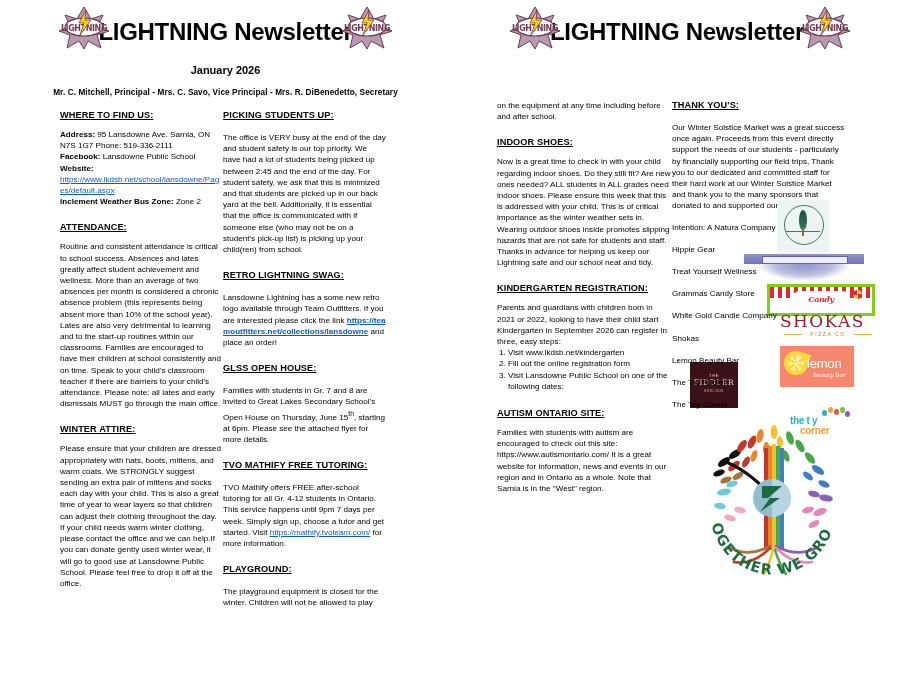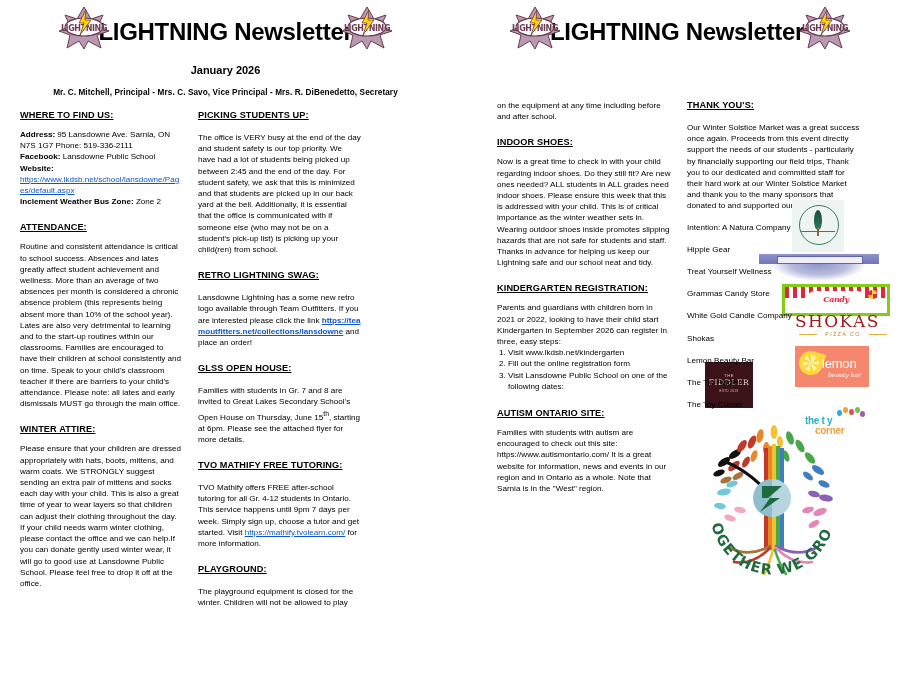--- a/index.html
+++ b/index.html
@@ -57,24 +57,23 @@
     height: 44px;
   }
   .logo.left-logo  { left: 58px;  top: 6px; }
   .logo.right-logo { right: 58px; top: 6px; }
   #page-right .logo.left-logo  { left: 58px;  top: 6px; }
   #page-right .logo.right-logo { right: 52px; top: 6px; }
 
   
   .cols {
     display: flex;
-    gap: 15px;
     padding: 0 0 0 0;
   }
-  #page-left .cols  { padding-left: 20px; padding-right: 30px; }
+  #page-left .cols  { padding-left: 60px; padding-right: 30px; }
   #page-right .cols { padding-left: 46px; padding-right: 30px; }
 
   .col { width: 163px; }
   #page-right .col { width: 175px; }
   #page-right .col.col-b { width: 175px; }
 
   h2.sect {
     font-size: 9.2px;
     font-weight: bold;
     text-decoration: underline;

